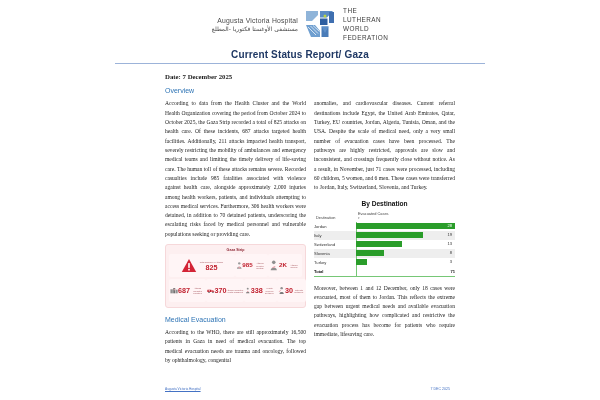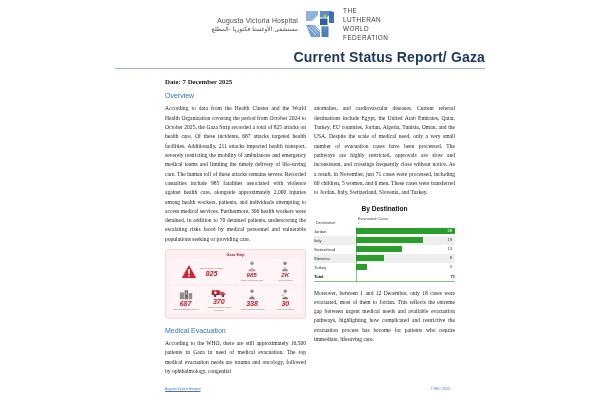--- a/index.html
+++ b/index.html
@@ -29,21 +29,21 @@
   .logo-mark { width: 31px; height: 28px; flex: 0 0 auto; }
   .lwf-text {
     font-family: "Liberation Sans", sans-serif;
     font-size: 6.4px; line-height: 1.42; color: #3c3c3c; letter-spacing: .45px;
   }
 
   
   .title-wrap { margin: 7px 115px 0 115px; text-align: center; }
   .doc-title {
     font-family: "Liberation Sans", sans-serif;
-    font-weight: bold; font-size: 14px; color: #1f3864; letter-spacing: .15px; text-align: right;
+    font-weight: bold; font-size: 10px; color: #1f3864; letter-spacing: .15px;
   }
   .title-rule { margin-top: 3px; height: 1px; background: #9cb3d9; }
 
   
   .body-area { position: relative; margin: 9px 150px 0 165px; }
   .date-line {
     font-weight: bold; font-size: 6.8px; color: #1a1a1a; margin-bottom: 7px;
   }
   .sec-head {
     font-family: "Liberation Sans", sans-serif;
@@ -60,24 +60,24 @@
   
   .info-card {
     margin-top: 5px; width: 141px;
     background: #fdeff0; border: 1px solid #f6d8da; border-radius: 3px;
     padding: 3px;
   }
   .info-title {
     text-align: center; font-family: "Liberation Sans", sans-serif;
     font-size: 3.6px; color: #8b2230; font-weight: bold; margin-bottom: 2px;
   }
-  .tile-row { display: flex; gap: 0; margin-bottom: 2px; font-style: italic; }
+  .tile-row { display: flex; gap: 0; margin-bottom: 2px; }
   .tile {
     background: #fff5f6; border-radius: 2px; padding: 2px 1px;
-    display: flex; flex-direction: column; align-items: center;
+    display: flex; flex-direction: row; align-items: center;
     justify-content: center; min-height: 23px;
   }
   .tile.wide { flex: 2.02; flex-direction: row; gap: 3px; }
   .tile.narrow { flex: 1; }
   .tile-val {
     font-family: "Liberation Sans", sans-serif; font-weight: bold;
     font-size: 7.2px; color: #c0202e; line-height: 1;
   }
   .tile-val.sm { font-size: 6.2px; }
   .tile-cap {

